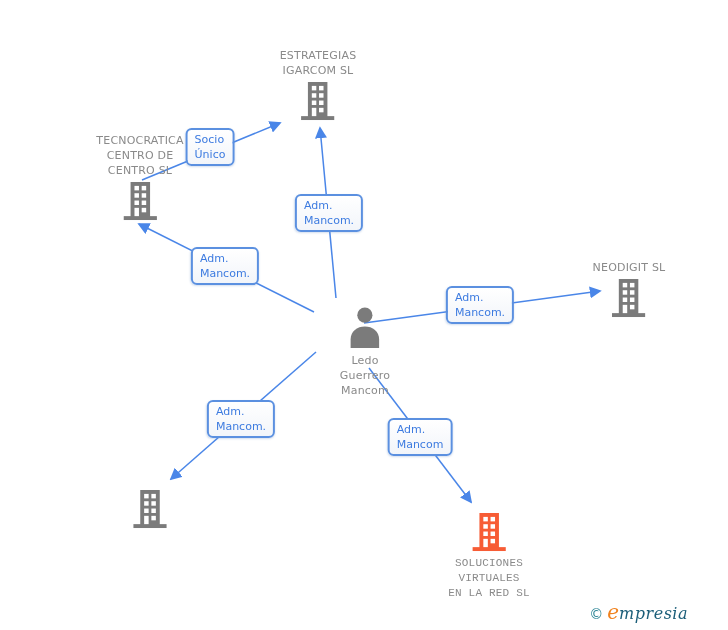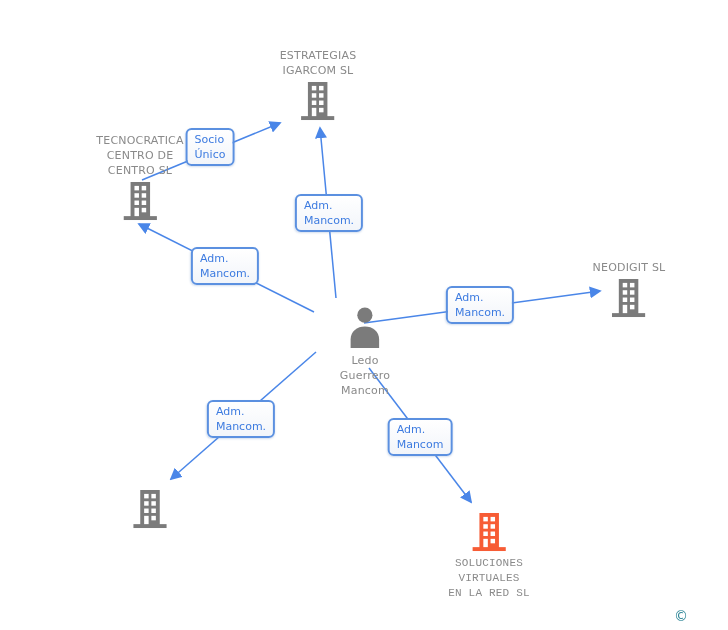--- a/index.html
+++ b/index.html
@@ -201,15 +201,16 @@
     <div>Adm.</div>
     <div>Mancom.</div>
   </div>
   <div class="edge-label" style="left:420px;top:437px;">
     <div>Adm.</div>
     <div>Mancom</div>
   </div>
 
   <div id="logo">
     <span class="copy">©</span>
+    <span class="brand"><span class="brand-e">e</span><span class="brand-rest">mpresia</span></span>
   </div>
 
 </div>
 
 </body></html>

